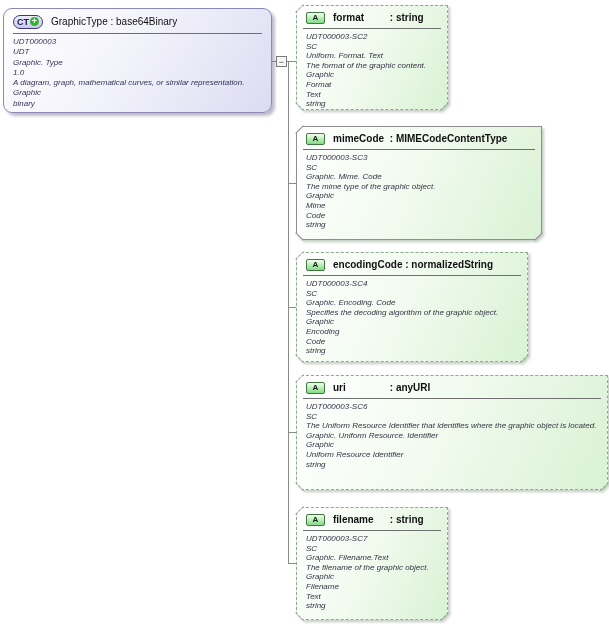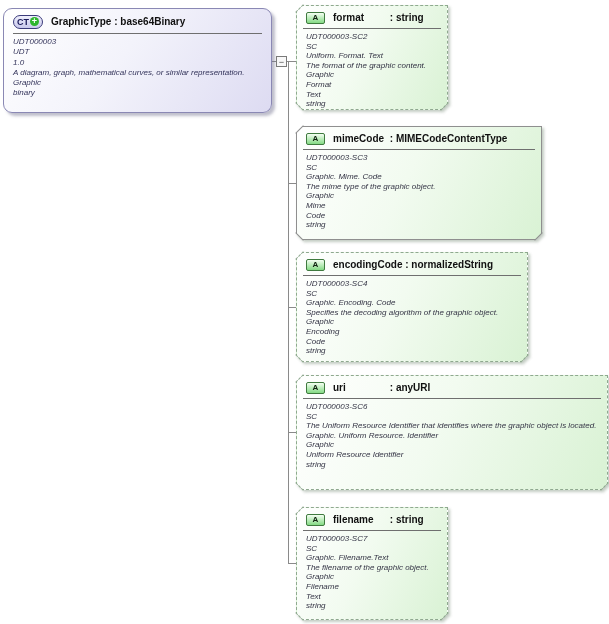--- a/index.html
+++ b/index.html
@@ -22,21 +22,21 @@
   .root-wrap{position:absolute;left:3px;top:8px;width:269px;height:105px;z-index:2;}
   .root-box{width:100%;height:100%;box-sizing:border-box;border:1.5px solid var(--root_border,#8a88b4);
             border-radius:9px;background:linear-gradient(125deg,#ffffff 0%,#f3f3fb 45%,var(--root_fill,#dddbf2) 100%);
             box-shadow:3px 3px 3px rgba(110,110,140,0.45);padding:4px 9px 0 9px;}
   .root-title{display:flex;align-items:center;height:17px;}
   .ct-badge{display:inline-flex;align-items:center;box-sizing:border-box;height:14px;padding:0 3px;
             border:1.2px solid #3a3a7a;border-radius:8px;background:linear-gradient(#eeeefc,#c9c9ec);
             font-size:9px;font-weight:bold;color:#1a1a5a;letter-spacing:0px;}
   .plus-icon{display:inline-block;width:9px;height:9px;border-radius:50%;background:#2db52d;color:#ffffff;
              font-size:9px;line-height:8px;text-align:center;font-weight:bold;margin-left:1px;}
-  .title-text{margin-left:8px;font-size:10px;font-weight:bold;color:#101010;white-space:pre;}
+  .title-text{margin-left:8px;font-size:10px;font-weight:normal;color:#101010;white-space:pre;}
   .sep{border-top:1px solid #6f6f6f;margin:3px 0 2px 0;}
   .body-lines{font-size:8px;font-style:italic;color:#33335a;line-height:10.3px;padding-top:1px;}
 
   
   .aw{position:absolute;z-index:2;filter:drop-shadow(2px 2px 1.5px rgba(120,140,120,0.45));}
   .aw0{left:296px;top:5px;  width:152px;height:105px;}
   .aw1{left:296px;top:126px;width:246px;height:114px;}
   .aw2{left:296px;top:252px;width:232px;height:110px;}
   .aw3{left:296px;top:375px;width:312px;height:115px;}
   .aw4{left:296px;top:507px;width:152px;height:113px;}
@@ -79,20 +79,21 @@
         <span class="ct-badge">
             <span>CT</span>
             <span class="plus-icon">+</span>
           </span>
         <span class="title-text"><span>GraphicType</span><span> : </span><span>base64Binary</span></span>
       </div>
       <div class="sep"></div>
       <div class="body-lines">
           <div>UDT000003</div>
           <div>UDT</div>
+          <div>Graphic. Type</div>
           <div>1.0</div>
           <div>A diagram, graph, mathematical curves, or similar representation.</div>
           <div>Graphic</div>
           <div>binary</div>
         </div>
     </div>
   </div>
 
   <div class="aw aw0">
     <div class="attr-box">

